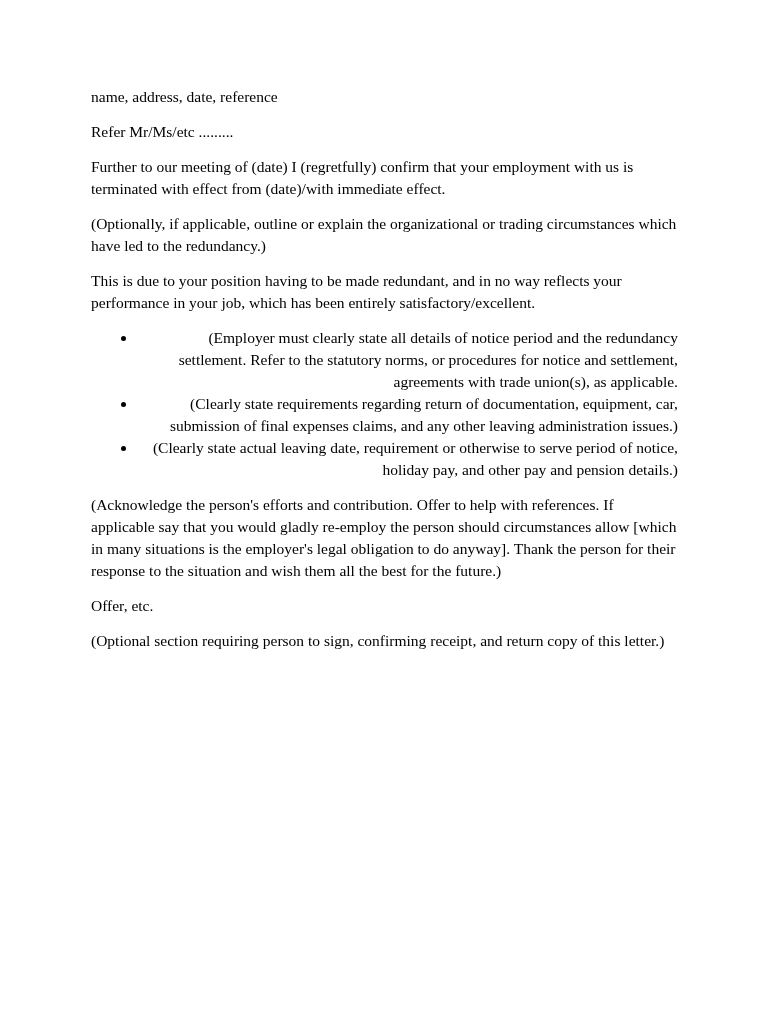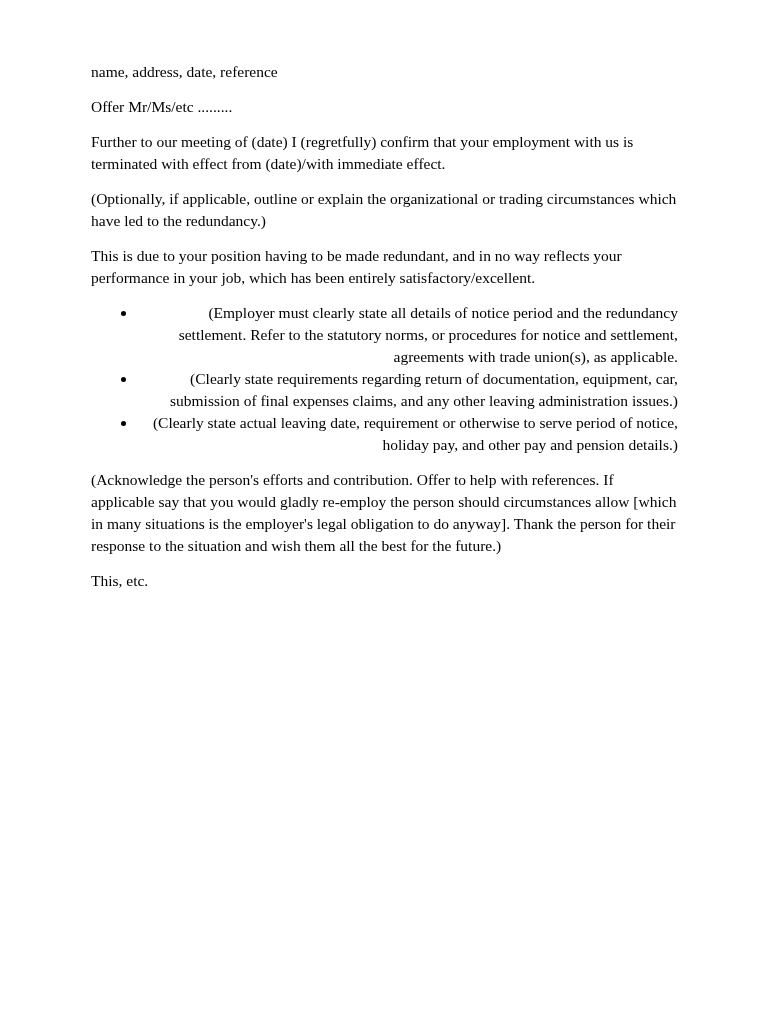--- a/index.html
+++ b/index.html
@@ -10,21 +10,21 @@
   body {
     width: 768px;
     height: 1024px;
     overflow: hidden;
   }
   .page {
     box-sizing: border-box;
     width: 768px;
     height: 1024px;
     background: #ffffff;
-    padding: 61px 90px 0 91px;
+    padding: 86px 90px 0 91px;
     font-family: "Liberation Serif", serif;
     font-size: 15.5px;
     line-height: 22px;
     color: #000000;
   }
   .page p {
     margin: 0 0 13px 0;
     padding: 0;
   }
   .page ul {
@@ -36,24 +36,25 @@
   .page li {
     margin: 0;
     padding: 0 0 0 2px;
   }
 </style>
 </head>
 <body>
 
 <div class="page">
   <p>name, address, date, reference</p>
-  <p>Offer Mr/Ms/etc .........</p>
+  <p>Refer Mr/Ms/etc .........</p>
   <p>Further to our meeting of (date) I (regretfully) confirm that your employment with us is terminated with effect from (date)/with immediate effect.</p>
   <p>(Optionally, if applicable, outline or explain the organizational or trading circumstances which have led to the redundancy.)</p>
   <p>This is due to your position having to be made redundant, and in no way reflects your performance in your job, which has been entirely satisfactory/excellent.</p>
   <ul>
     <li>(Employer must clearly state all details of notice period and the redundancy settlement. Refer to the statutory norms, or procedures for notice and settlement, agreements with trade union(s), as applicable.</li>
     <li>(Clearly state requirements regarding return of documentation, equipment, car, submission of final expenses claims, and any other leaving administration issues.)</li>
     <li>(Clearly state actual leaving date, requirement or otherwise to serve period of notice, holiday pay, and other pay and pension details.)</li>
   </ul>
   <p>(Acknowledge the person's efforts and contribution. Offer to help with references. If applicable say that you would gladly re-employ the person should circumstances allow [which in many situations is the employer's legal obligation to do anyway]. Thank the person for their response to the situation and wish them all the best for the future.)</p>
-  <p>This, etc.</p>
+  <p>Offer, etc.</p>
+  <p>(Optional section requiring person to sign, confirming receipt, and return copy of this letter.)</p>
 </div>
 
 </body></html>

